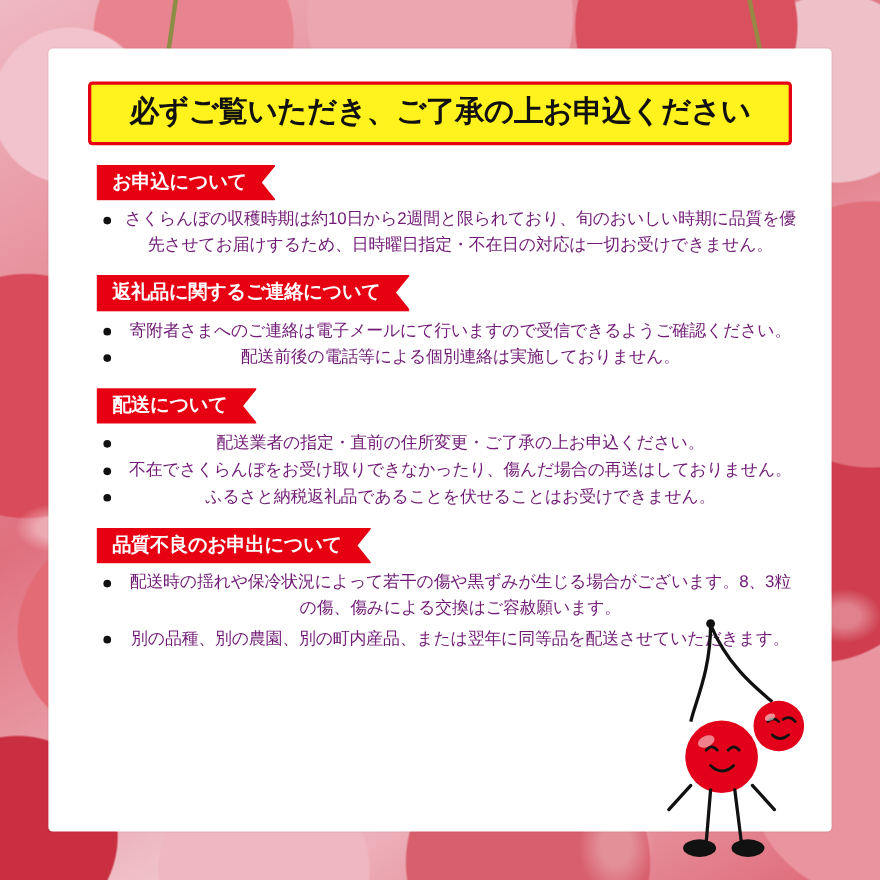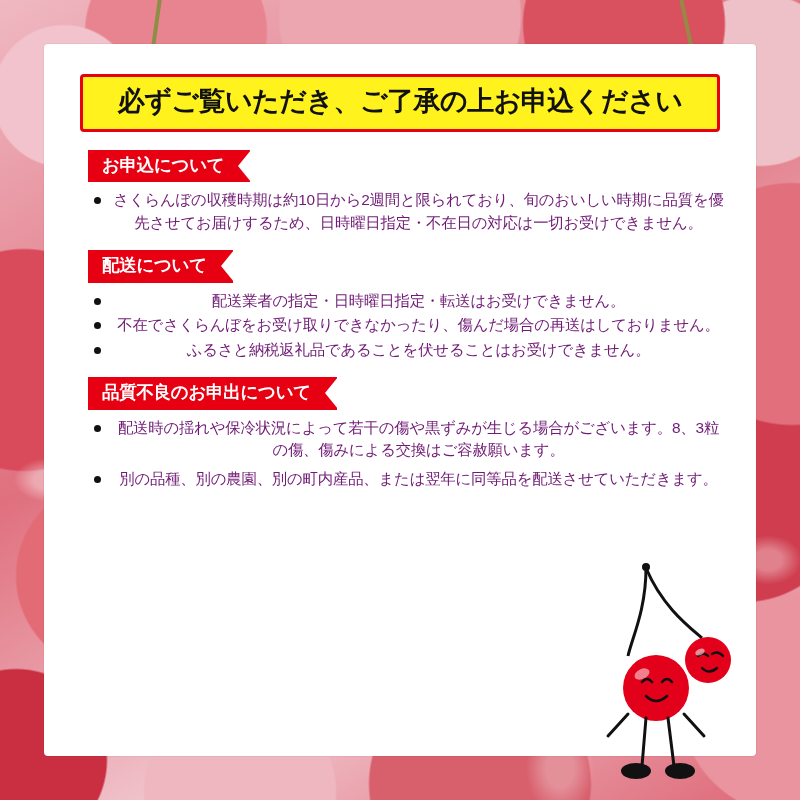--- a/index.html
+++ b/index.html
@@ -188,25 +188,32 @@
         <div class="banner-text">必ずご覧いただき、ご了承の上お申込ください</div>
       </div>
 
       <div class="section">
         <div class="ribbon first">お申込について</div>
         <ul class="items">
           <li>さくらんぼの収穫時期は約10日から2週間と限られており、旬のおいしい時期に品質を優先させてお届けするため、日時曜日指定・不在日の対応は一切お受けできません。</li>
         </ul>
       </div>
 
+      <div class="section">
+        <div class="ribbon">返礼品に関するご連絡について</div>
+        <ul class="items">
+          <li>寄附者さまへのご連絡は電子メールにて行いますので受信できるようご確認ください。</li>
+          <li>配送前後の電話等による個別連絡は実施しておりません。</li>
+        </ul>
+      </div>
 
       <div class="section">
         <div class="ribbon">配送について</div>
         <ul class="items">
-          <li>配送業者の指定・日時曜日指定・転送はお受けできません。</li>
+          <li>配送業者の指定・直前の住所変更・ご了承の上お申込ください。</li>
           <li>不在でさくらんぼをお受け取りできなかったり、傷んだ場合の再送はしておりません。</li>
           <li>ふるさと納税返礼品であることを伏せることはお受けできません。</li>
         </ul>
       </div>
 
       <div class="section">
         <div class="ribbon">品質不良のお申出について</div>
         <ul class="items">
           <li>配送時の揺れや保冷状況によって若干の傷や黒ずみが生じる場合がございます。8、3粒の傷、傷みによる交換はご容赦願います。</li>
         </ul>

